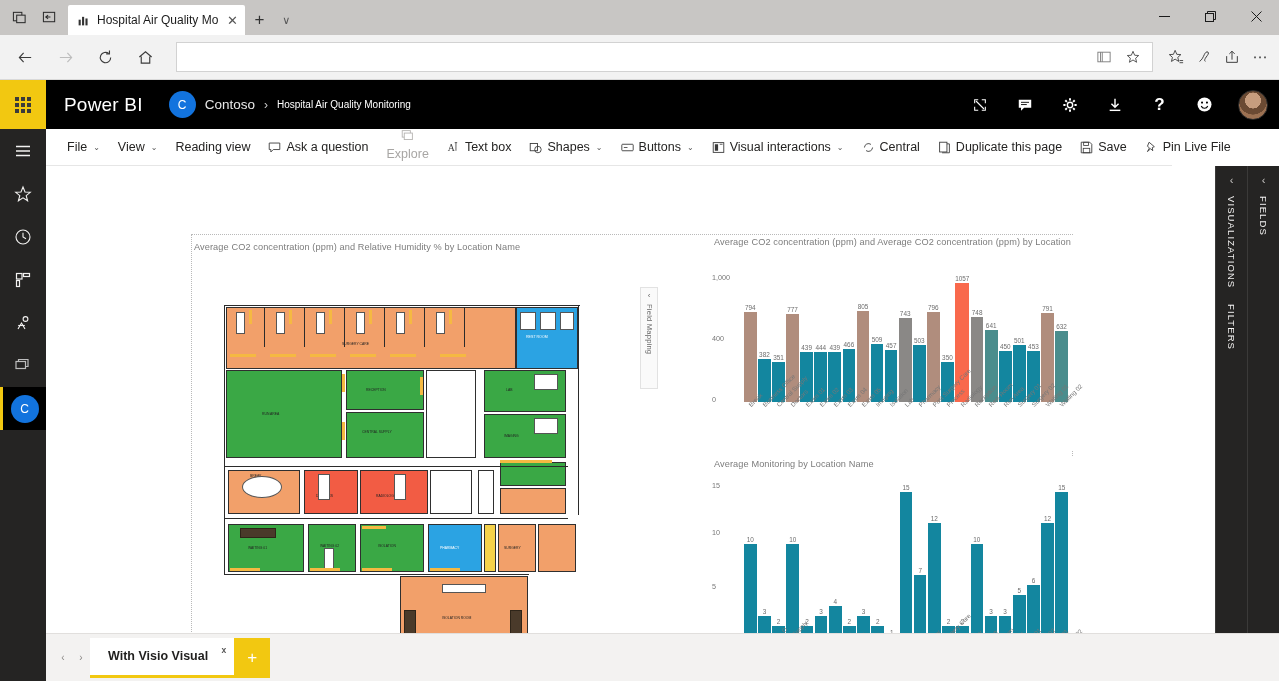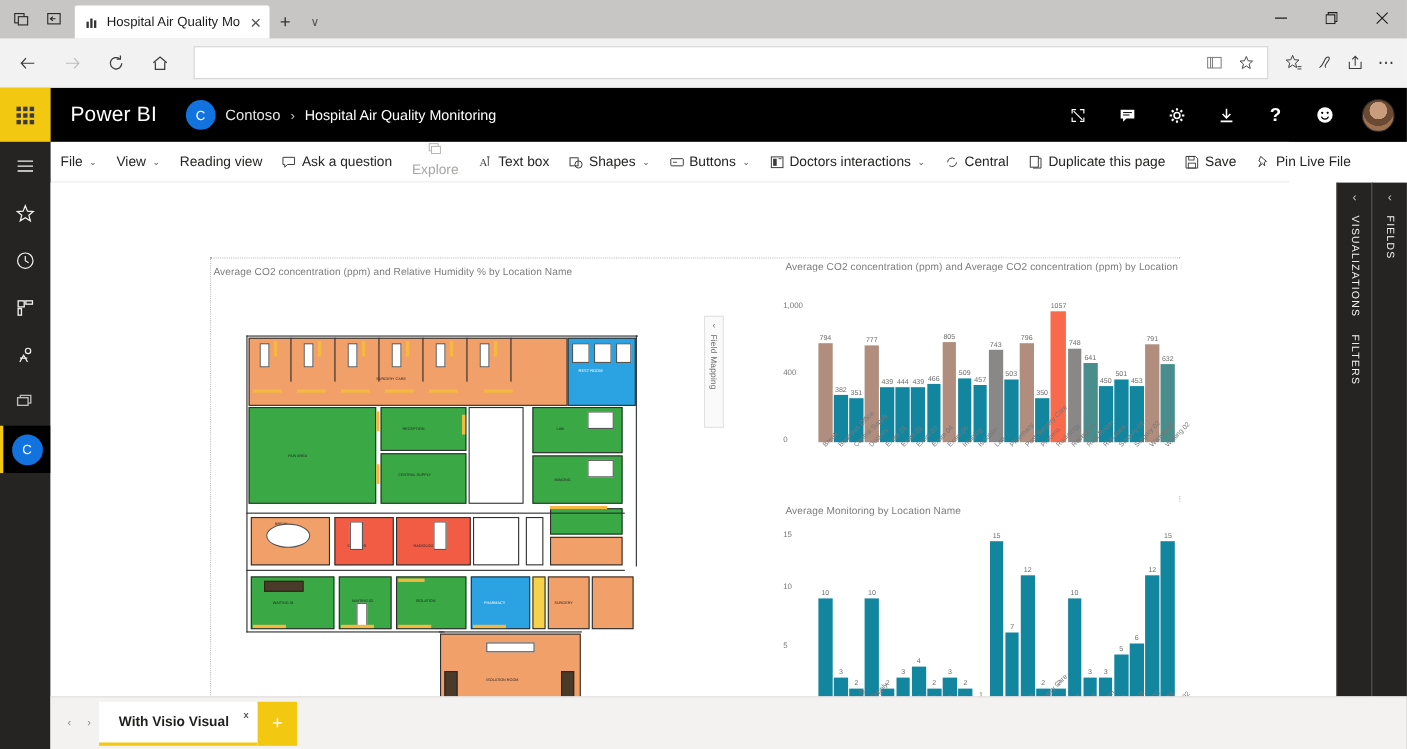--- a/index.html
+++ b/index.html
@@ -63,37 +63,37 @@
   .waffle-grid { display: grid; grid-template-columns: repeat(3, 4px); gap: 2px; }
   .waffle-grid span { width: 4px; height: 4px; background: #3b3b3b; display: block; }
   .pbi-logo { color: #fff; font-size: 19px; margin-left: 18px; letter-spacing: .2px; font-weight: 300; }
   .crumb-wrap { display: flex; align-items: center; margin-left: 26px; gap: 9px; }
   .crumb-avatar {
     width: 27px; height: 27px; border-radius: 50%; background: #1273de;
     color: #fff; font-size: 12px; display: flex; align-items: center; justify-content: center;
   }
   .crumb-link { color: #e8e8e8; font-size: 13.5px; }
   .crumb-sep { color: #c9c9c9; font-size: 12px; }
-  .crumb-current { color: #fff; font-size: 13px; }
+  .crumb-current { color: #fff; font-size: 10px; }
   .top-actions { margin-left: auto; display: flex; align-items: center; height: 49px; }
   .top-act {
     width: 45px; height: 49px; display: flex; align-items: center; justify-content: center;
     color: #fff;
   }
   .top-avatar-wrap { width: 52px; height: 49px; display: flex; align-items: center; justify-content: center; }
   .top-avatar {
     width: 30px; height: 30px; border-radius: 50%;
     background: radial-gradient(circle at 50% 34%, #c79d7e 0 34%, #6b4a33 35% 60%, #9c7152 61% 100%);
     border: 1px solid #2a2a2a;
   }
 
   .pbi-ribbon {
     position: absolute; left: 46px; top: 49px; width: 1126px; height: 37px;
     background: #fff; border-bottom: 1px solid #e6e6e6;
-    display: flex; align-items: center; gap: 0;
+    display: flex; align-items: center; padding-left: 12px; gap: 0;
     font-size: 12.5px; color: #252423;
   }
   .ribbon-item {
     display: flex; align-items: center; gap: 5px; height: 37px; padding: 0 9px;
     white-space: nowrap;
   }
   .ribbon-item.muted { color: #a8a6a4; flex-direction: column; }
   .ribbon-caret { font-size: 8px; color: #555; margin-left: 1px; }
   .ribbon-ic { display: inline-flex; align-items: center; justify-content: center; color: #3b3b3b; }
   .ribbon-item.muted .ribbon-ic { color: #b5b3b1; }
@@ -469,21 +469,21 @@
       <span class="ribbon-caret">⌄</span>
     </div>
     <div class="ribbon-item">
       <span class="ribbon-ic">
         <svg width="13" height="13" viewBox="0 0 16 16">
             <rect x="1.5" y="2" width="13" height="12" fill="none" stroke="#3b3b3b" stroke-width="1.1"></rect>
             <rect x="3.5" y="4" width="4" height="8" fill="#3b3b3b"></rect>
             <path d="M9.5 4 H13" stroke="#3b3b3b" stroke-width="1"></path>
           </svg>
       </span>
-      <span>Doctors interactions</span>
+      <span>Visual interactions</span>
       <span class="ribbon-caret">⌄</span>
     </div>
     <div class="ribbon-item">
       <span class="ribbon-ic">
         <svg width="13" height="13" viewBox="0 0 16 16">
             <path d="M3 8 A5 5 0 0 1 11 4.2" fill="none" stroke="#3b3b3b" stroke-width="1.1"></path>
             <path d="M13 8 A5 5 0 0 1 5 11.8" fill="none" stroke="#3b3b3b" stroke-width="1.1"></path>
           </svg>
       </span>
       <span>Central</span>

